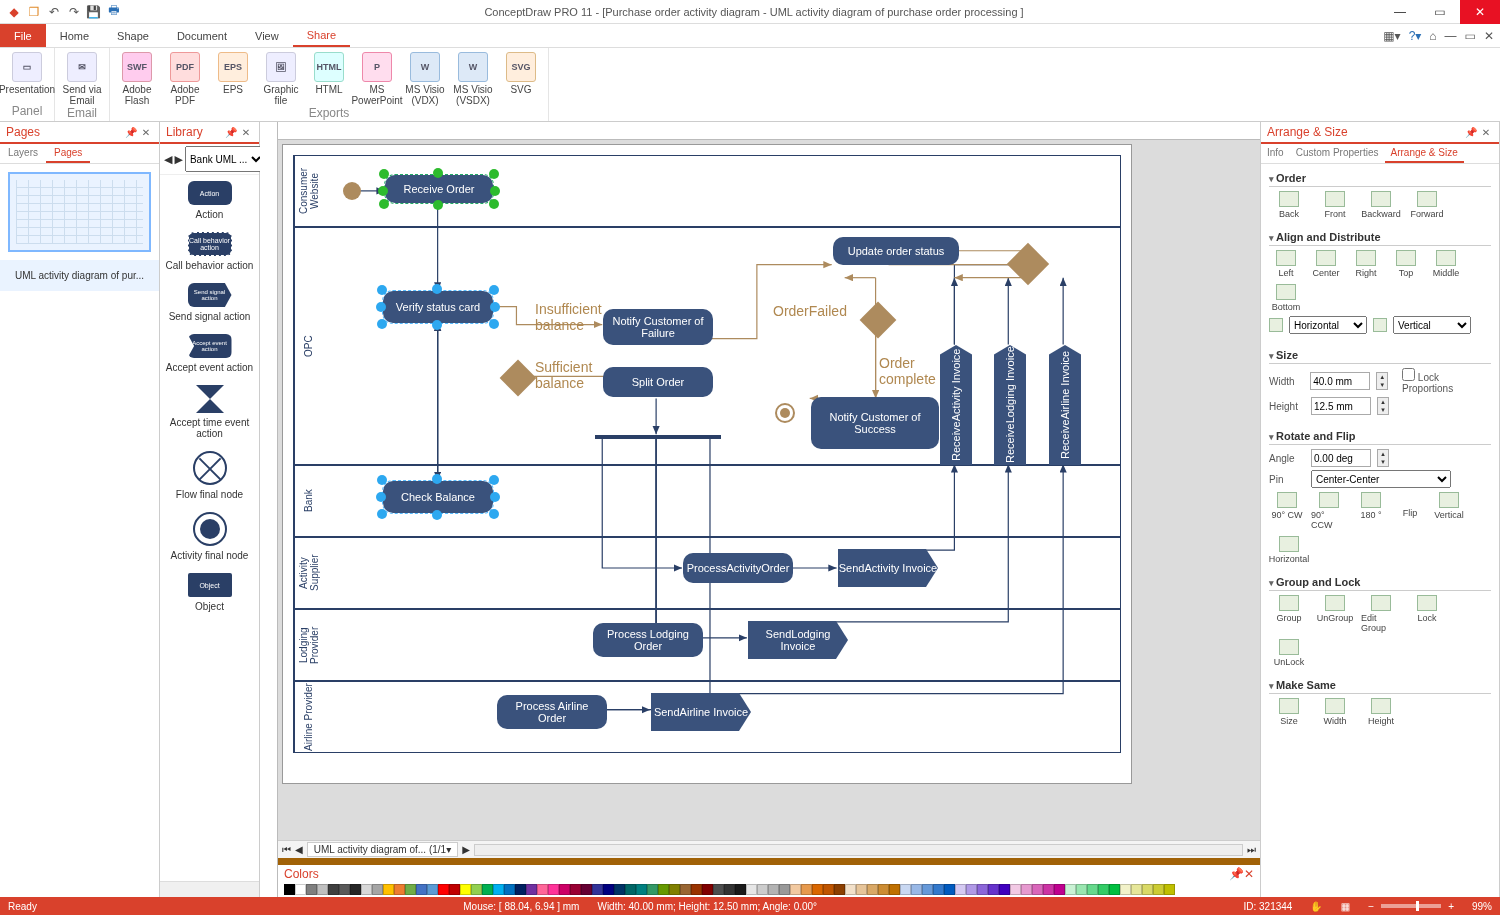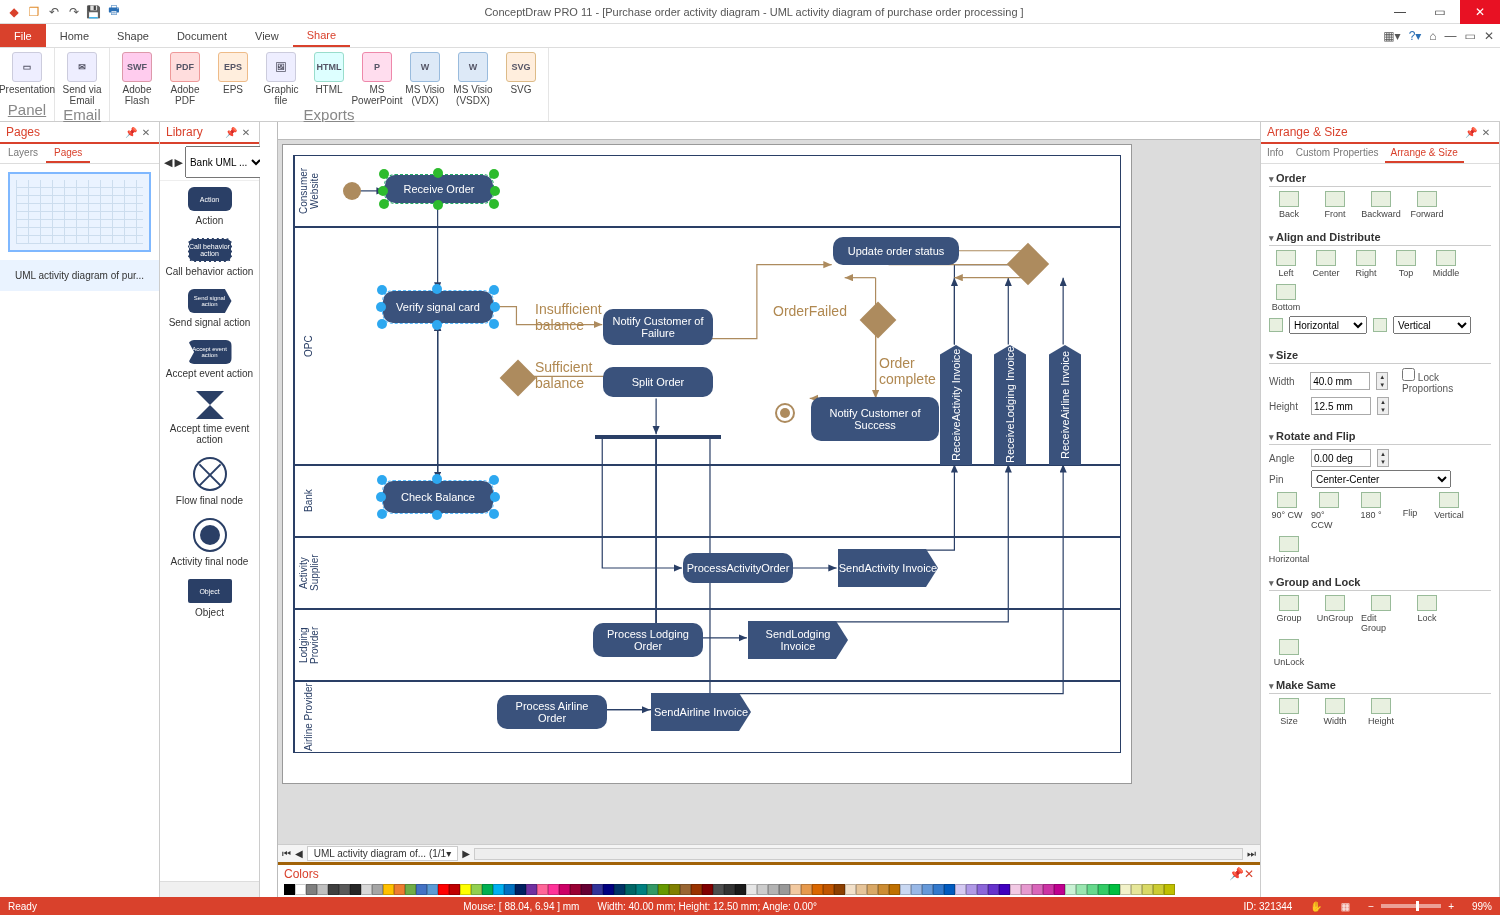--- a/index.html
+++ b/index.html
@@ -20,21 +20,21 @@
 .ribbontabs .tab.file { background: #d9412c; color: #fff; font-weight: 500; }
 .ribbontabs .tab.active { color: #d9412c; border-bottom: 2px solid #d9412c; }
 .ribbontabs .right-icons { position: absolute; right: 6px; top: 0; height: 24px; display: flex; align-items: center; gap: 8px; font-size: 12px; color: #555; }
 
 
 .ribbon { height: 74px; background: #fff; display: flex; border-bottom: 1px solid #ccc; }
 .ribgroup { display: flex; flex-direction: column; align-items: center; border-right: 1px solid #e5e5e5; padding: 2px 4px; }
 .ribgroup .items { display: flex; gap: 2px; flex: 1; align-items: flex-start; }
 .ribitem { width: 46px; display: flex; flex-direction: column; align-items: center; text-align: center; font-size: 10px; color: #444; padding-top: 2px; cursor: pointer; }
 .ribitem .ico { width: 30px; height: 30px; background: #eef; border: 1px solid #ccd; border-radius: 3px; margin-bottom: 2px; display: flex; align-items: center; justify-content: center; font-size: 9px; font-weight: bold; color: #556; }
-.ribgroup .glabel { font-size: 15px; color: #888; padding-bottom: 1px; text-decoration: underline; }
+.ribgroup .glabel { font-size: 12px; color: #888; padding-bottom: 1px; }
 
 
 .mainrow { display: flex; height: calc(915px - 24px - 24px - 74px - 18px); }
 
 
 .panel { background: #fff; border-right: 1px solid #ccc; display: flex; flex-direction: column; }
 .panel-header { height: 22px; display: flex; align-items: center; padding: 0 6px; color: #d9412c; font-size: 12px; border-bottom: 2px solid #d9412c; }
 .panel-header .spacer { flex: 1; }
 .panel-header .pbtn { width: 14px; text-align: center; color: #666; font-size: 10px; }
 .pages-panel { width: 160px; }
@@ -42,21 +42,21 @@
 .pages-tabs span { padding: 3px 8px; color: #777; }
 .pages-tabs .active { color: #d9412c; border-bottom: 2px solid #d9412c; }
 .page-thumb { margin: 8px; border: 2px solid #7fb8ff; background: #eaf3ff; height: 80px; position: relative; }
 .page-thumb::after { content: ""; position: absolute; inset: 6px; background: repeating-linear-gradient(0deg, #cde 0 1px, transparent 1px 8px), repeating-linear-gradient(90deg, #cde 0 1px, transparent 1px 12px); }
 .page-thumb-label { font-size: 10px; text-align: center; color: #333; padding: 10px; background: #eaf3ff; }
 
 
 .library-panel { width: 100px; }
 .library-panel .items-wrap { flex: 1; overflow: hidden; position: relative; }
 .libnav { display: flex; align-items: center; gap: 2px; padding: 2px 4px; border-bottom: 1px solid #eee; }
-.libnav select { flex: 1; font-size: 10px; height: 32px; }
+.libnav select { flex: 1; font-size: 10px; height: 26px; }
 .libitem { display: flex; flex-direction: column; align-items: center; padding: 6px 2px; font-size: 10px; text-align: center; color: #333; }
 .libshape { width: 44px; height: 24px; background: #2a3f66; border-radius: 6px; margin-bottom: 4px; }
 .libshape.txt { color: #fff; font-size: 7px; display: flex; align-items: center; justify-content: center; }
 .libshape.circle { border-radius: 50%; width: 34px; height: 34px; }
 .libshape.bowtie { background: none; width: 40px; height: 28px; position: relative; }
 .libshape.bowtie::before, .libshape.bowtie::after { content: ""; position: absolute; width: 0; height: 0; border: 14px solid transparent; }
 .libshape.bowtie::before { border-top-color: #2a3f66; left: 6px; top: 0; }
 .libshape.bowtie::after { border-bottom-color: #2a3f66; left: 6px; bottom: 0; }
 .libshape.flowfinal { border-radius: 50%; width: 34px; height: 34px; background: #fff; border: 2px solid #2a3f66; position: relative; }
 .libshape.flowfinal::before, .libshape.flowfinal::after { content: ""; position: absolute; width: 100%; height: 2px; background: #2a3f66; top: 50%; left: 0; }
@@ -111,21 +111,21 @@
 .field-row label { width: 36px; color: #555; }
 .field-row input[type=text] { width: 60px; height: 18px; font-size: 10px; padding: 0 2px; border: 1px solid #aaa; }
 .spinner { width: 12px; height: 18px; background: #eee; border: 1px solid #aaa; font-size: 7px; display: flex; flex-direction: column; }
 .spinner span { flex: 1; text-align: center; }
 select.pin { width: 140px; height: 18px; font-size: 10px; }
 select.dist { width: 78px; height: 18px; font-size: 10px; }
 
 
 .sheet-tabs { height: 18px; background: #f4f4f4; border-top: 1px solid #ccc; display: flex; align-items: center; font-size: 10px; padding: 0 4px; gap: 4px; }
 .sheet-tabs .tab { background: #fff; border: 1px solid #ccc; padding: 0 6px; height: 15px; display: flex; align-items: center; }
-.colors-panel { background: #fff; border-top: 3px solid #a16207; }
+.colors-panel { background: #fff; border-top: 7px solid #a16207; }
 .colors-header { height: 18px; display: flex; align-items: center; padding: 0 6px; color: #d9412c; font-size: 12px; }
 .colors-header .spacer { flex: 1; }
 .swatches { display: flex; flex-wrap: nowrap; height: 14px; padding: 1px 6px 3px; gap: 0; }
 .sw { width: 11px; height: 11px; border: 1px solid rgba(0,0,0,.2); }
 
 
 .statusbar { position: absolute; bottom: 0; left: 0; right: 0; height: 18px; background: #d9412c; color: #fff; display: flex; align-items: center; font-size: 10px; padding: 0 8px; gap: 18px; }
 .statusbar .spacer { flex: 1; }
 .statusbar .chip { display: flex; align-items: center; gap: 3px; }
 
@@ -383,21 +383,21 @@
                 <span class="handle h-green" style="right:-6px;top:-6px"></span>
               <span class="handle h-green" style="left:-6px;bottom:-6px"></span>
                 <span class="handle h-green" style="right:-6px;bottom:-6px"></span>
               <span class="handle h-green" style="left:48px;top:-7px"></span>
                 <span class="handle h-green" style="left:48px;bottom:-7px"></span>
               <span class="handle h-green" style="left:-7px;top:11px"></span>
                 <span class="handle h-green" style="right:-7px;top:11px"></span>
             </div>
 
             <div class="activity selected" style="left:100px; top:146px; width:110px; height:32px; outline:1px dashed #5bf">
-              <span>Verify signal card</span>
+              <span>Verify status card</span>
               <span class="handle h-blue" style="left:-6px;top:-6px"></span>
                 <span class="handle h-blue" style="right:-6px;top:-6px"></span>
               <span class="handle h-blue" style="left:-6px;bottom:-6px"></span>
                 <span class="handle h-blue" style="right:-6px;bottom:-6px"></span>
               <span class="handle h-blue" style="left:49px;top:-7px"></span>
                 <span class="handle h-blue" style="left:49px;bottom:-7px"></span>
               <span class="handle h-blue" style="left:-7px;top:11px"></span>
                 <span class="handle h-blue" style="right:-7px;top:11px"></span>
             </div>
 
@@ -420,21 +420,21 @@
             <div class="activity" style="left:320px; top:222px; width:110px; height:30px">
                 <span>Split Order</span>
               </div>
             <div class="fork" style="left:312px; top:290px; width:126px"></div>
 
             <div class="activity" style="left:550px; top:92px; width:126px; height:28px">
                 <span>Update order status</span>
               </div>
             <div class="diamond" style="left:582px; top:162px"></div>
             <div class="diamond" style="left:730px; top:104px; width:30px; height:30px"></div>
-            <div class="activity" style="left:528px; top:252px; width:128px; height:44px">
+            <div class="activity" style="left:528px; top:252px; width:128px; height:52px">
                 <span>Notify Customer of Success</span>
               </div>
             <div class="final" style="left:492px; top:258px"></div>
 
             <div class="activity" style="left:400px; top:408px; width:110px; height:30px">
                 <span>ProcessActivityOrder</span>
               </div>
             <div class="signal-send" style="left:555px; top:404px; width:100px; height:38px">
                 <span>SendActivity Invoice</span>
               </div>

